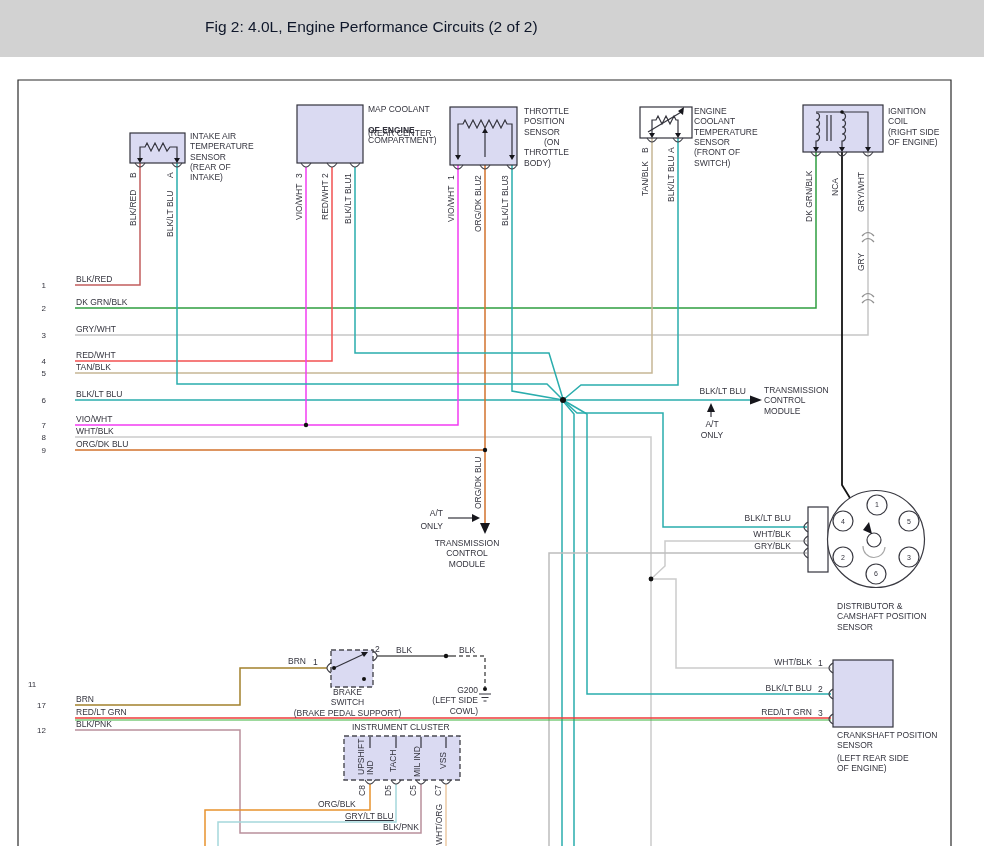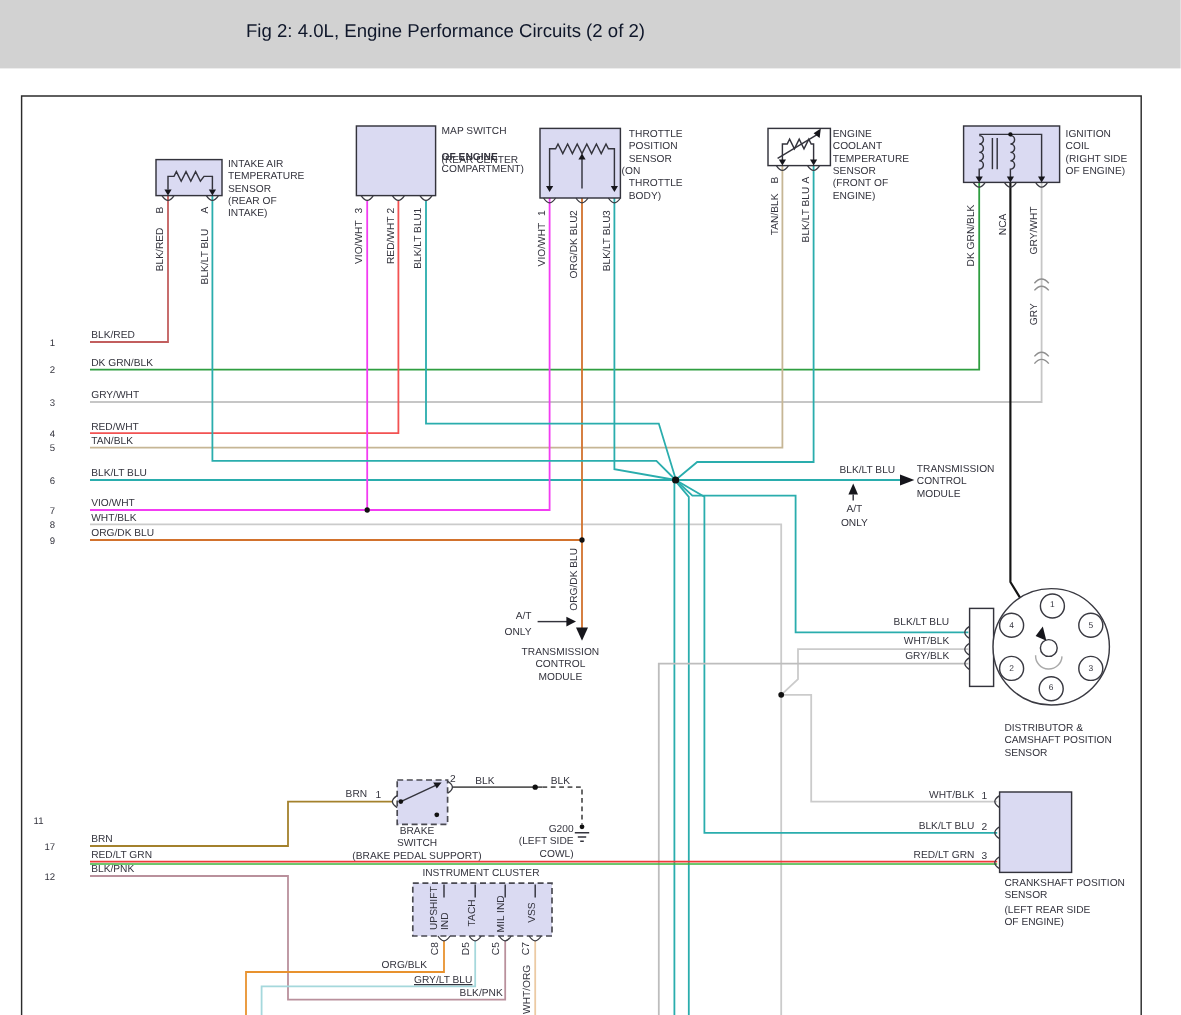--- a/index.html
+++ b/index.html
@@ -230,36 +230,36 @@
     <div class="lbl" style="left: 837px; top: 516.5px; width: 12px; text-align: center; font-size: 7px;">4</div>
     <div class="lbl" style="left: 903px; top: 516.5px; width: 12px; text-align: center; font-size: 7px;">5</div>
     <div class="lbl" style="left: 837px; top: 552.5px; width: 12px; text-align: center; font-size: 7px;">2</div>
     <div class="lbl" style="left: 903px; top: 552.5px; width: 12px; text-align: center; font-size: 7px;">3</div>
     <div class="lbl" style="left: 870px; top: 569px; width: 12px; text-align: center; font-size: 7px;">6</div>
     <div class="lbl" style="left: 190px; top: 131px;">INTAKE AIR</div>
     <div class="lbl" style="left: 190px; top: 141.3px;">TEMPERATURE</div>
     <div class="lbl" style="left: 190px; top: 151.6px;">SENSOR</div>
     <div class="lbl" style="left: 190px; top: 161.9px;">(REAR OF</div>
     <div class="lbl" style="left: 190px; top: 172.2px;">INTAKE)</div>
-    <div class="lbl" style="left: 368px; top: 104px;">MAP SWITCH</div>
+    <div class="lbl" style="left: 368px; top: 104px;">MAP COOLANT</div>
     <div class="lbl" style="left: 368px; top: 128px;">(REAR CENTER</div>
     <div class="lbl" style="left: 368px; top: 124.6px; font-weight: bold;">OF ENGINE</div>
     <div class="lbl" style="left: 368px; top: 134.9px;">COMPARTMENT)</div>
     <div class="lbl" style="left: 524px; top: 106px;">THROTTLE</div>
     <div class="lbl" style="left: 524px; top: 116.3px;">POSITION</div>
     <div class="lbl" style="left: 524px; top: 126.6px;">SENSOR</div>
-    <div class="lbl" style="left: 518px; top: 136.9px;">(ON</div>
+    <div class="lbl" style="left: 544px; top: 136.9px;">(ON</div>
     <div class="lbl" style="left: 524px; top: 147.2px;">THROTTLE</div>
     <div class="lbl" style="left: 524px; top: 157.5px;">BODY)</div>
     <div class="lbl" style="left: 694px; top: 106px;">ENGINE</div>
     <div class="lbl" style="left: 694px; top: 116.3px;">COOLANT</div>
     <div class="lbl" style="left: 694px; top: 126.6px;">TEMPERATURE</div>
     <div class="lbl" style="left: 694px; top: 136.9px;">SENSOR</div>
     <div class="lbl" style="left: 694px; top: 147.2px;">(FRONT OF</div>
-    <div class="lbl" style="left: 694px; top: 157.5px;">ENGINE)</div>
+    <div class="lbl" style="left: 694px; top: 157.5px;">SWITCH)</div>
     <div class="lbl" style="left: 888px; top: 106px;">IGNITION</div>
     <div class="lbl" style="left: 888px; top: 116.3px;">COIL</div>
     <div class="lbl" style="left: 888px; top: 126.6px;">(RIGHT SIDE</div>
     <div class="lbl" style="left: 888px; top: 136.9px;">OF ENGINE)</div>
     <div class="lbl" style="left: 764px; top: 385px;">TRANSMISSION</div>
     <div class="lbl" style="left: 764px; top: 395.3px;">CONTROL</div>
     <div class="lbl" style="left: 764px; top: 405.6px;">MODULE</div>
     <div class="lbl" style="left: 427px; top: 538px; width: 80px; text-align: center;">TRANSMISSION</div>
     <div class="lbl" style="left: 427px; top: 548.3px; width: 80px; text-align: center;">CONTROL</div>
     <div class="lbl" style="left: 427px; top: 558.6px; width: 80px; text-align: center;">MODULE</div>

